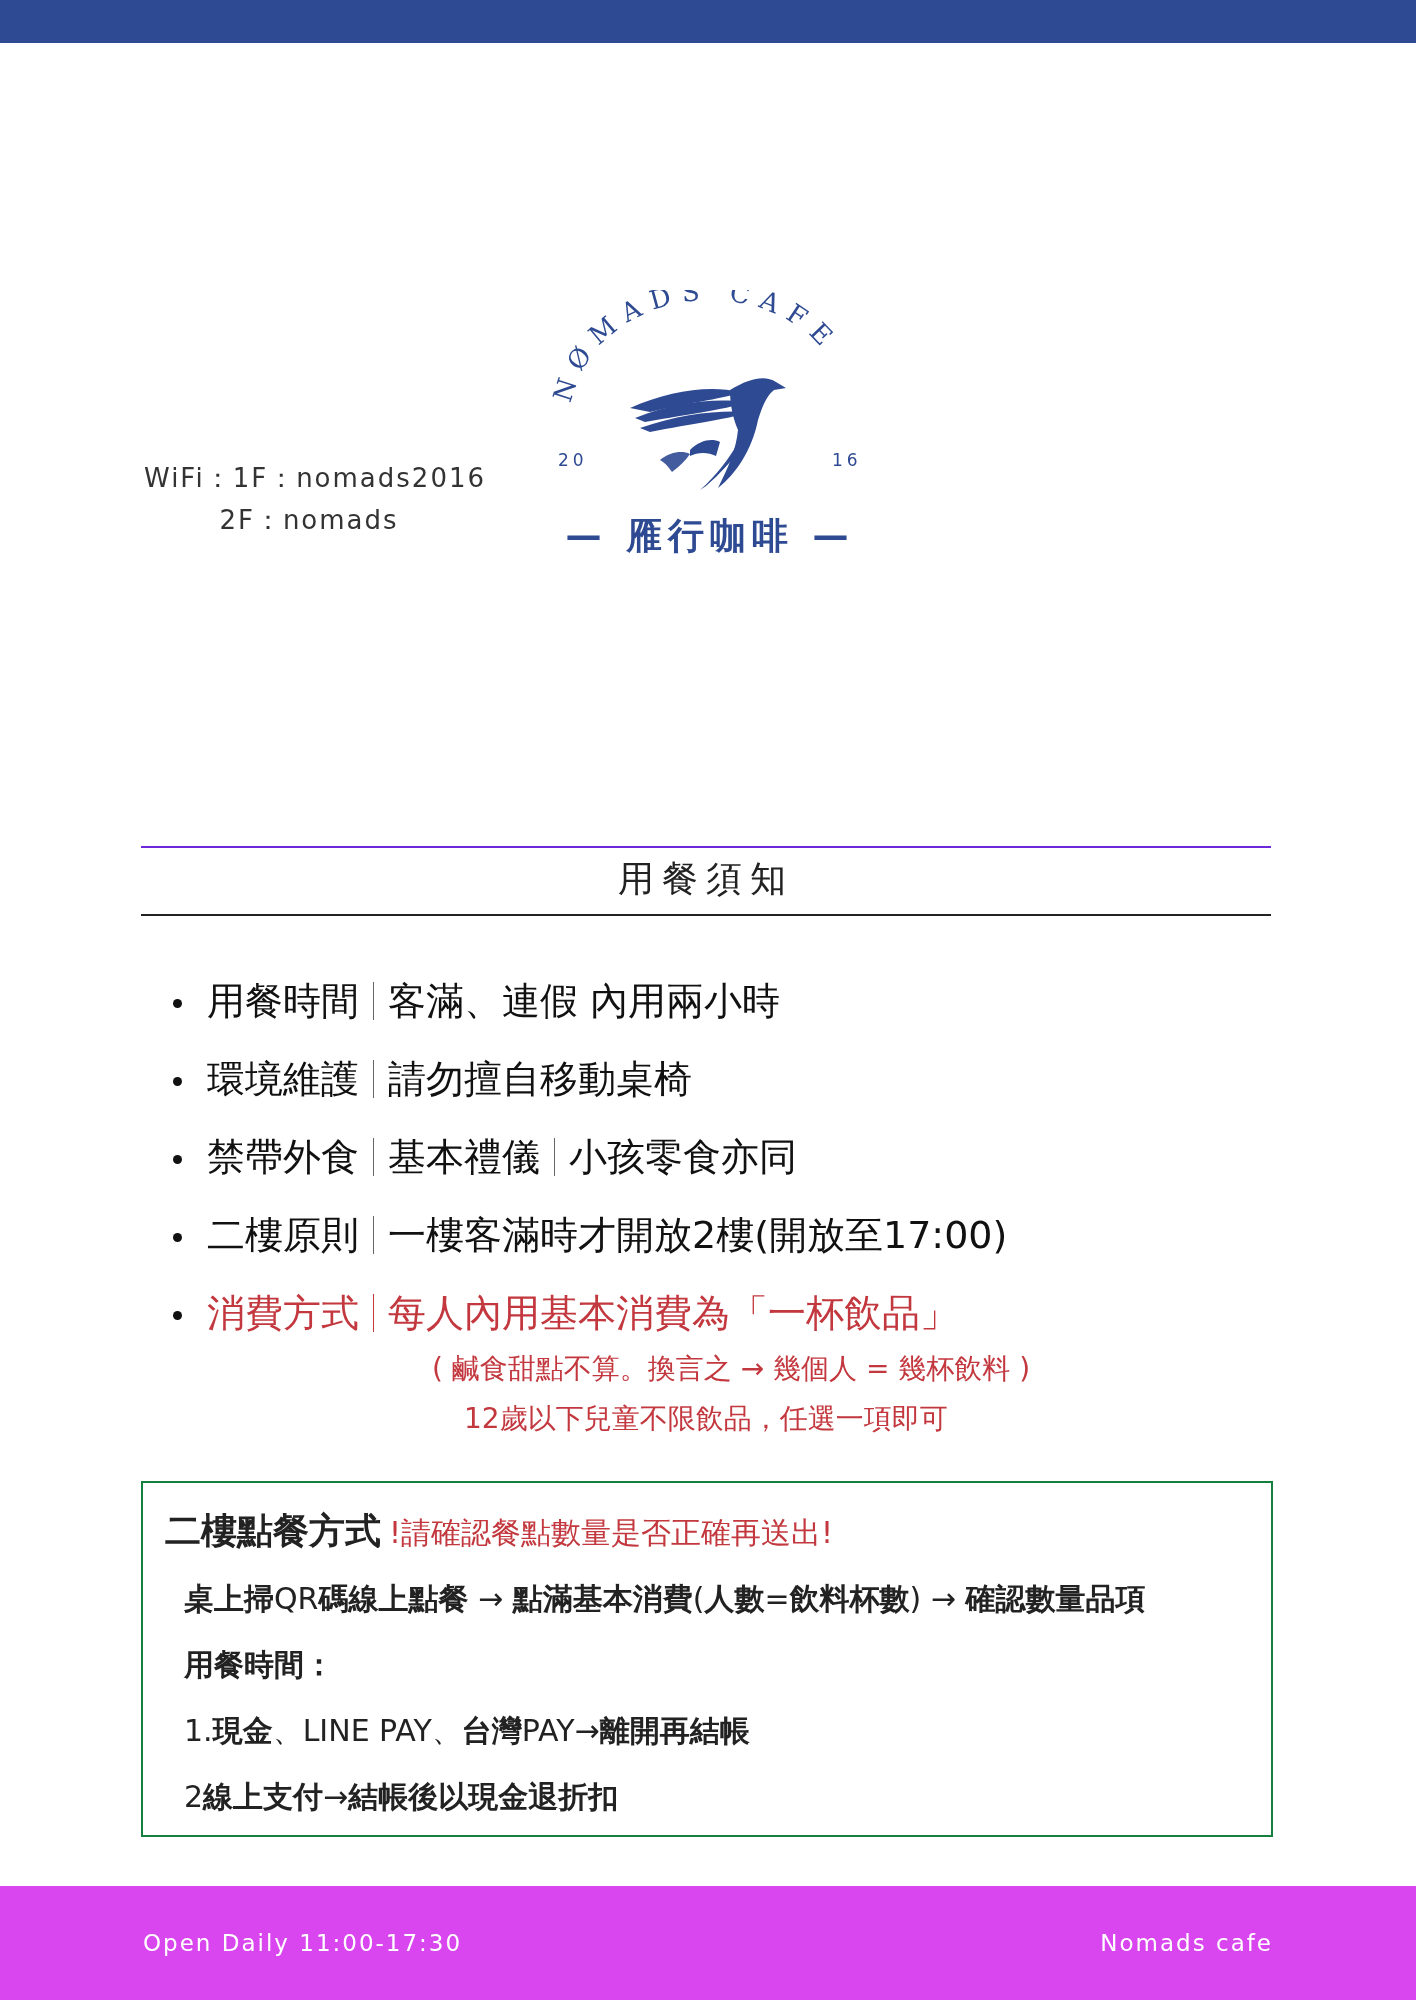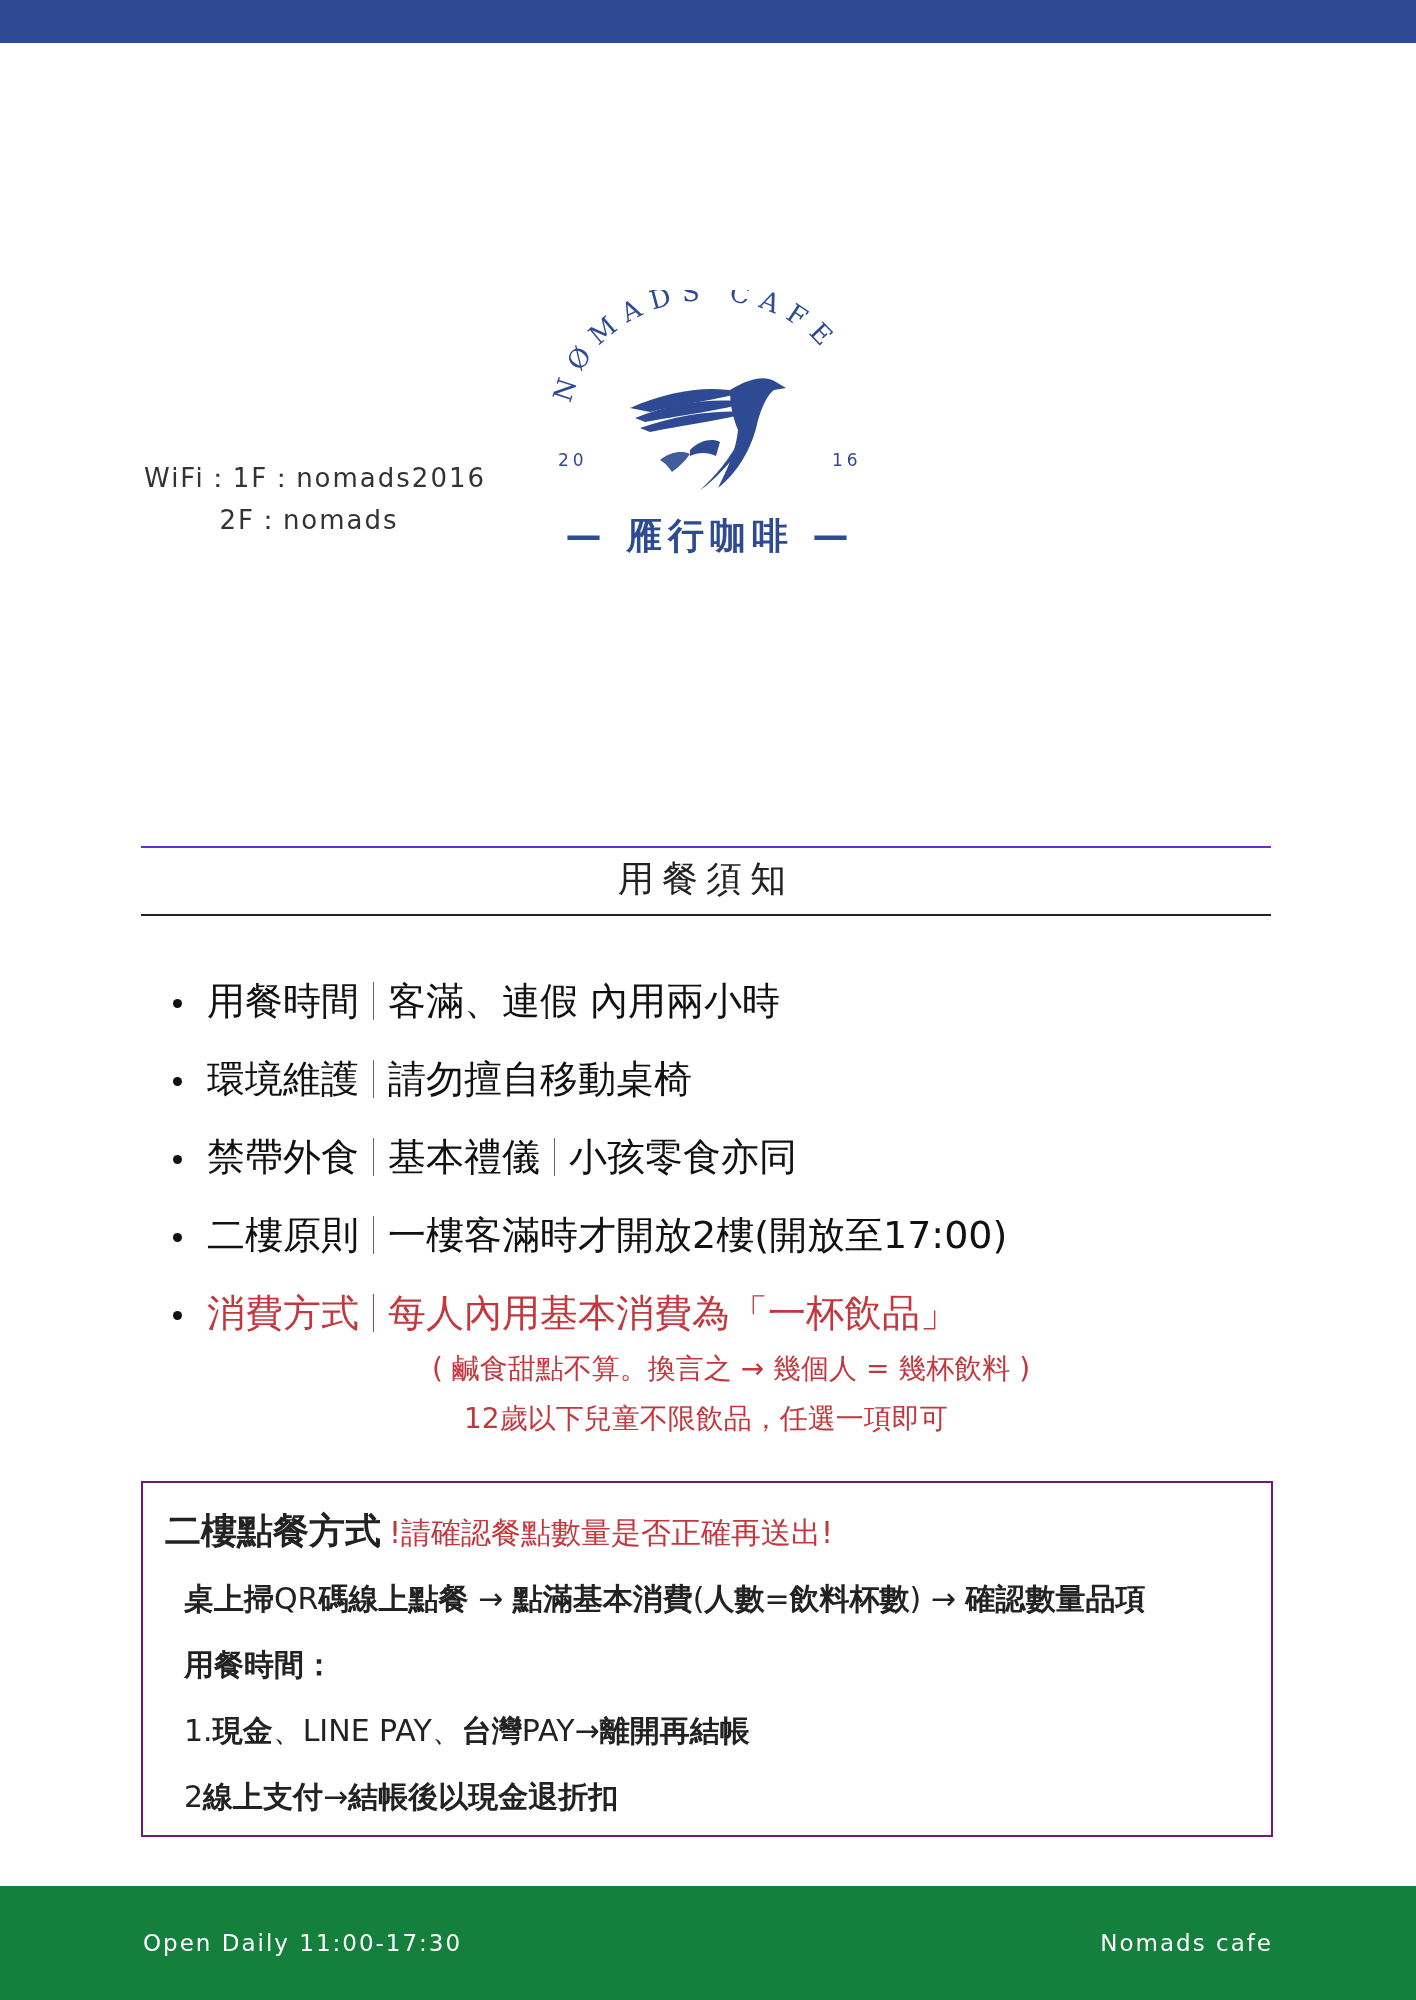--- a/index.html
+++ b/index.html
@@ -3,21 +3,21 @@
 <meta charset="utf-8">
 <style>
   html, body { margin: 0; padding: 0; }
   body {
     width: 1416px; height: 2000px; position: relative;
     background: #ffffff; overflow: hidden;
     font-family: "DejaVu Sans", "Liberation Sans", sans-serif;
     color: #1a1a1a;
   }
   .top-bar { position: absolute; left: 0; top: 0; width: 1416px; height: 43px; background: #2e4a92; }
-  .footer { position: absolute; left: 0; top: 1886px; width: 1416px; height: 114px; background: #15803d; }
+  .footer { position: absolute; left: 0; top: 1886px; width: 1416px; height: 114px; background: #d946ef; }
   .footer-left { position: absolute; left: 143px; top: 44px; color: #ffffff; font-size: 23px; letter-spacing: 2px; }
   .footer-right { position: absolute; right: 143px; top: 44px; color: #ffffff; font-size: 23px; letter-spacing: 2px; }
 
   .wifi { position: absolute; left: 144px; top: 457px; width: 340px; font-size: 26px; letter-spacing: 2px; color: #333; line-height: 42px; }
   .wifi div { white-space: nowrap; }
   .wifi .center { text-align: center; padding-right: 10px; }
 
   .logo { position: absolute; left: 540px; top: 290px; width: 340px; height: 280px; }
   .logo svg { width: 100%; height: 100%; }
 
@@ -29,21 +29,21 @@
   .rules li::before { content: ""; position: absolute; left: 8px; top: 37px; width: 9px; height: 9px; border-radius: 50%; background: #111; }
   .rules li.red { color: #c3383e; }
   .rules li.red::before { background: #111; }
   .sep { display: inline-block; width: 1px; height: 38px; background: #666; margin: 0 14px; vertical-align: -6px; }
   .rules li.red .sep { background: #c3383e; }
 
   .note { position: absolute; left: 432px; font-size: 28px; color: #c3383e; white-space: nowrap; }
   .note1 { top: 1350px; }
   .note2 { top: 1400px; margin-left: 32px; }
 
-  .order-box { position: absolute; left: 141px; top: 1481px; width: 1128px; height: 352px; border: 2px solid #701a75; }
+  .order-box { position: absolute; left: 141px; top: 1481px; width: 1128px; height: 352px; border: 2px solid #15803d; }
   .ob-title { position: absolute; left: 22px; top: 24px; white-space: nowrap; }
   .ob-title .big { font-size: 36px; font-weight: bold; color: #222; }
   .ob-title .warn { font-size: 30px; color: #c3383e; margin-left: 8px; }
   .ob-line { position: absolute; left: 22px; font-size: 30px; color: #222; white-space: nowrap; margin-left: 19px; }
   .ob-line b { font-weight: bold; }
   .ob-line .lt { font-weight: normal; }
   .l1 { top: 96px; }
   .l2 { top: 162px; font-weight: bold; }
   .l3 { top: 228px; }
   .l4 { top: 294px; }

